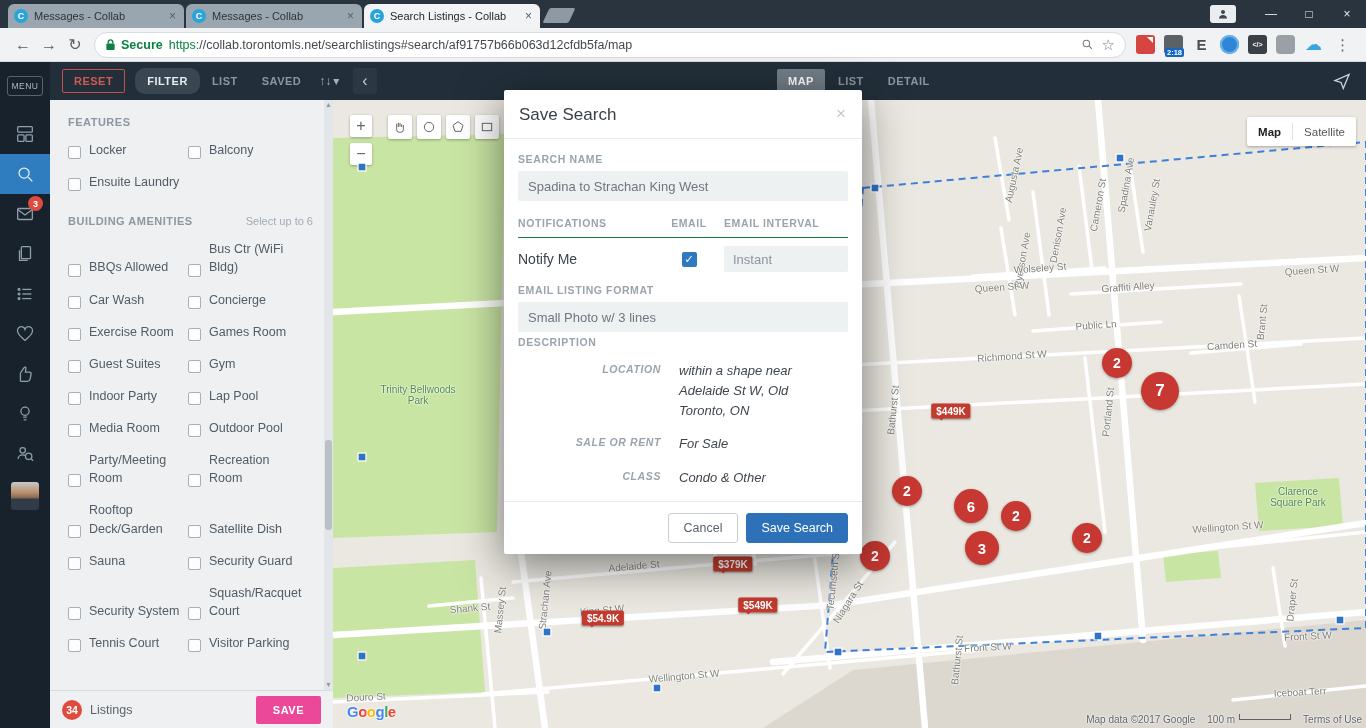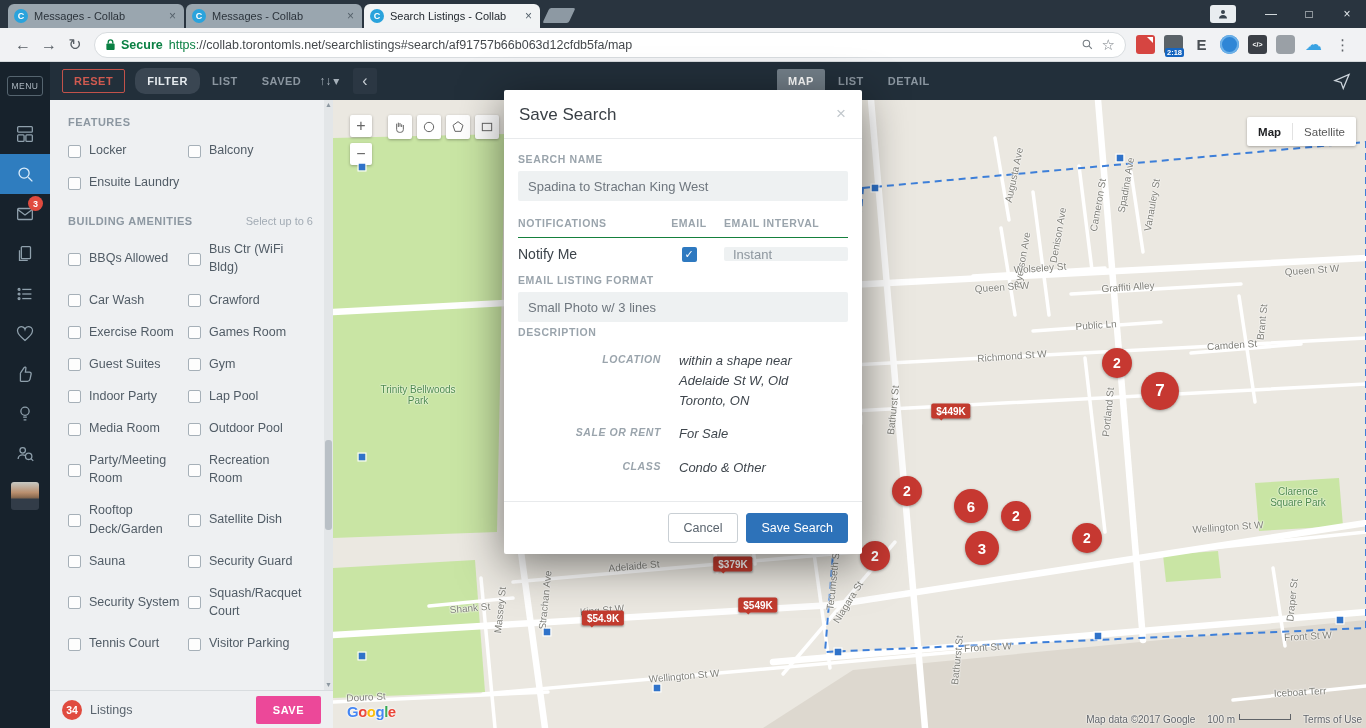--- a/index.html
+++ b/index.html
@@ -65,21 +65,21 @@
   .send-icon { position:absolute; right:14px; top:9px; }
 
   
   .panel { position:absolute; left:0; top:38px; width:283px; bottom:0; background:#eef0f2; z-index:10; }
   .panel-content { position:absolute; left:0; right:10px; top:0; bottom:38px; overflow:hidden; padding:16px 0 0 18px; }
   .fsection { margin-bottom:24px; }
   .fsection-head { display:flex; align-items:baseline; justify-content:space-between; padding-right:10px; margin-bottom:13px; }
   .fsection-title { font-size:11px; font-weight:bold; letter-spacing:.5px; color:#8c97a1; }
   .fsection-note { font-size:11px; color:#a2abb4; }
   .fgrid { display:grid; grid-template-columns:120px 120px; row-gap:14px; }
-  .fitem { display:flex; align-items:center; cursor:default; }
+  .fitem { display:flex; align-items:flex-end; cursor:default; }
   .cb { width:13px; height:13px; border:1px solid #a6b0b8; background:#fdfdfd; border-radius:2px; margin:2px 8px 0 0; flex:0 0 13px; }
   .fitem-label { font-size:12.5px; color:#515c66; max-width:96px; line-height:1.45; }
   .pscroll { position:absolute; right:0; top:0; bottom:38px; width:9px; background:#e3e6e8; }
   .pscroll .arrow { position:absolute; left:0; width:9px; height:10px; color:#8d98a1; font-size:7px; text-align:center; line-height:10px; }
   .pscroll .thumb { position:absolute; left:1px; width:7px; top:340px; height:90px; background:#b9c0c6; border-radius:3px; }
   .panel-footer { position:absolute; left:0; right:0; bottom:0; height:38px; background:#eef0f2; border-top:1px solid #d8dcdf; display:flex; align-items:center; padding:0 12px; }
   .count-badge { min-width:20px; height:20px; border-radius:10px; background:#e04b3f; color:#fff; font-size:10.5px; font-weight:bold; display:flex; align-items:center; justify-content:center; padding:0 4px; margin-right:8px; }
   .count-label { font-size:12.5px; color:#5a646e; }
   .save-btn { margin-left:auto; background:#ec4899; color:#fff; font-size:11px; font-weight:bold; letter-spacing:.5px; padding:8px 17px; border-radius:2px; border:none; }
 
@@ -113,21 +113,21 @@
   .m-div { height:1px; background:#e8eaec; }
   .m-body { flex:1; padding:0 14px; overflow:hidden; }
   .m-label { font-size:10.5px; font-weight:bold; letter-spacing:.6px; color:#9aa4ac; margin-top:14px; }
   .m-input { margin-top:6px; width:100%; height:30px; background:#eef1f2; border:none; border-radius:2px; padding:0 10px; font-size:13px; color:#6e767e; font-family:"Liberation Sans",sans-serif; }
   .m-notif-head { display:grid; grid-template-columns:1fr 70px 124px; align-items:center; margin-top:16px; padding-bottom:8px; border-bottom:1px solid #15803d; }
   .m-notif-head .h2 { text-align:center; }
   .m-label-inline { font-size:10.5px; font-weight:bold; letter-spacing:.6px; color:#9aa4ac; }
   .m-notif-row { display:grid; grid-template-columns:1fr 70px 124px; align-items:center; padding:8px 0 6px; }
   .notify-label { font-size:14px; color:#3c434a; }
   .mcheck { width:15px; height:15px; background:#2e79c0; border-radius:2px; color:#fff; font-size:11px; display:flex; align-items:center; justify-content:center; margin:0 auto; }
-  .interval-field { height:14px; background:#eef1f2; border-radius:2px; font-size:13px; color:#8d969e; display:flex; align-items:center; padding:0 9px; }
+  .interval-field { height:26px; background:#eef1f2; border-radius:2px; font-size:13px; color:#8d969e; display:flex; align-items:center; padding:0 9px; }
   .m-desc { margin-top:10px; }
   .m-desc-row { display:grid; grid-template-columns:143px 1fr; column-gap:18px; margin-top:13px;font-style:italic; }
   .m-desc-row .dl { text-align:right; font-size:10.5px; font-weight:bold; letter-spacing:.6px; color:#9aa4ac; padding-top:2px; }
   .m-desc-row .dv { font-size:13px; color:#3f464d; line-height:1.55; max-width:145px; }
   .m-footer { border-top:1px solid #e8eaec; padding:11px 14px; display:flex; justify-content:flex-end; gap:8px; }
   .btn-cancel { background:#fff; border:1px solid #c9cfd4; color:#5a646e; font-size:12.5px; padding:7px 15px; border-radius:3px; font-family:"Liberation Sans",sans-serif; }
   .btn-primary { background:#2d72b9; border:1px solid #2d72b9; color:#fff; font-size:12.5px; padding:7px 14px; border-radius:3px; font-family:"Liberation Sans",sans-serif; }
 </style>
 </head>
 <body>
@@ -331,21 +331,21 @@
                 <label class="fitem">
                   <span class="cb"></span>
                   <span class="fitem-label">Bus Ctr (WiFi Bldg)</span>
                 </label>
                 <label class="fitem">
                   <span class="cb"></span>
                   <span class="fitem-label">Car Wash</span>
                 </label>
                 <label class="fitem">
                   <span class="cb"></span>
-                  <span class="fitem-label">Crawford</span>
+                  <span class="fitem-label">Concierge</span>
                 </label>
                 <label class="fitem">
                   <span class="cb"></span>
                   <span class="fitem-label">Exercise Room</span>
                 </label>
                 <label class="fitem">
                   <span class="cb"></span>
                   <span class="fitem-label">Games Room</span>
                 </label>
                 <label class="fitem">

